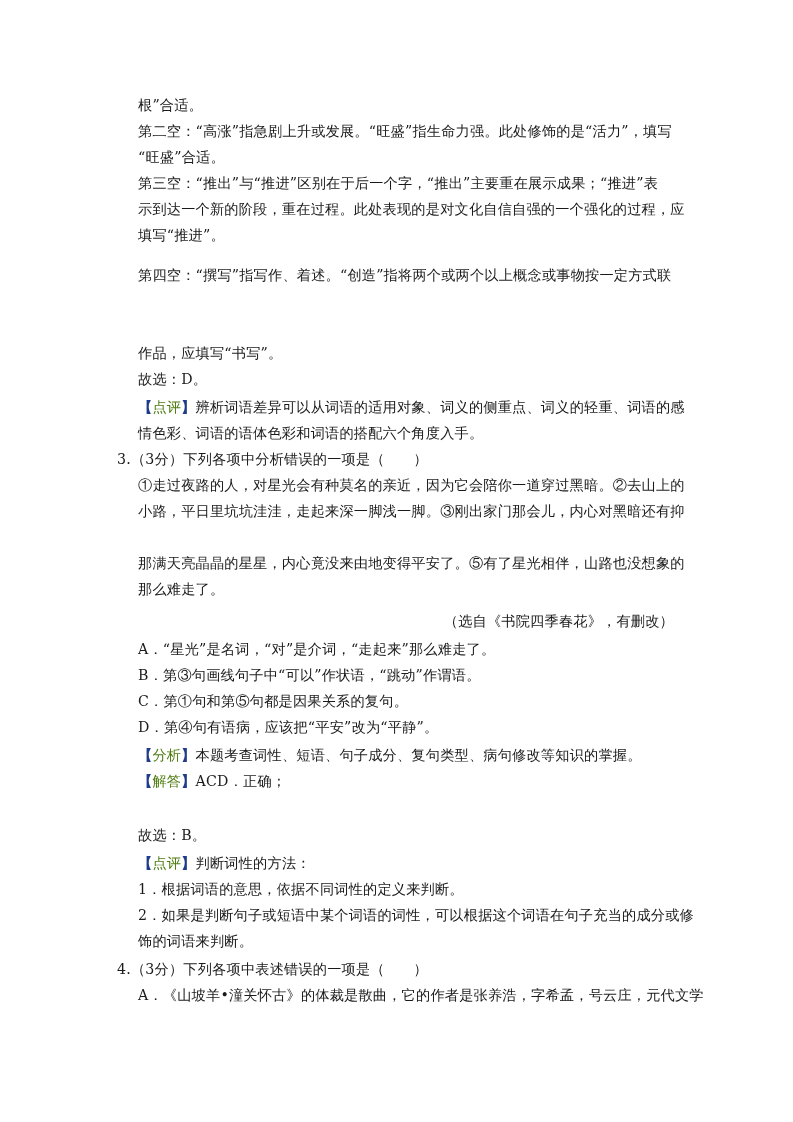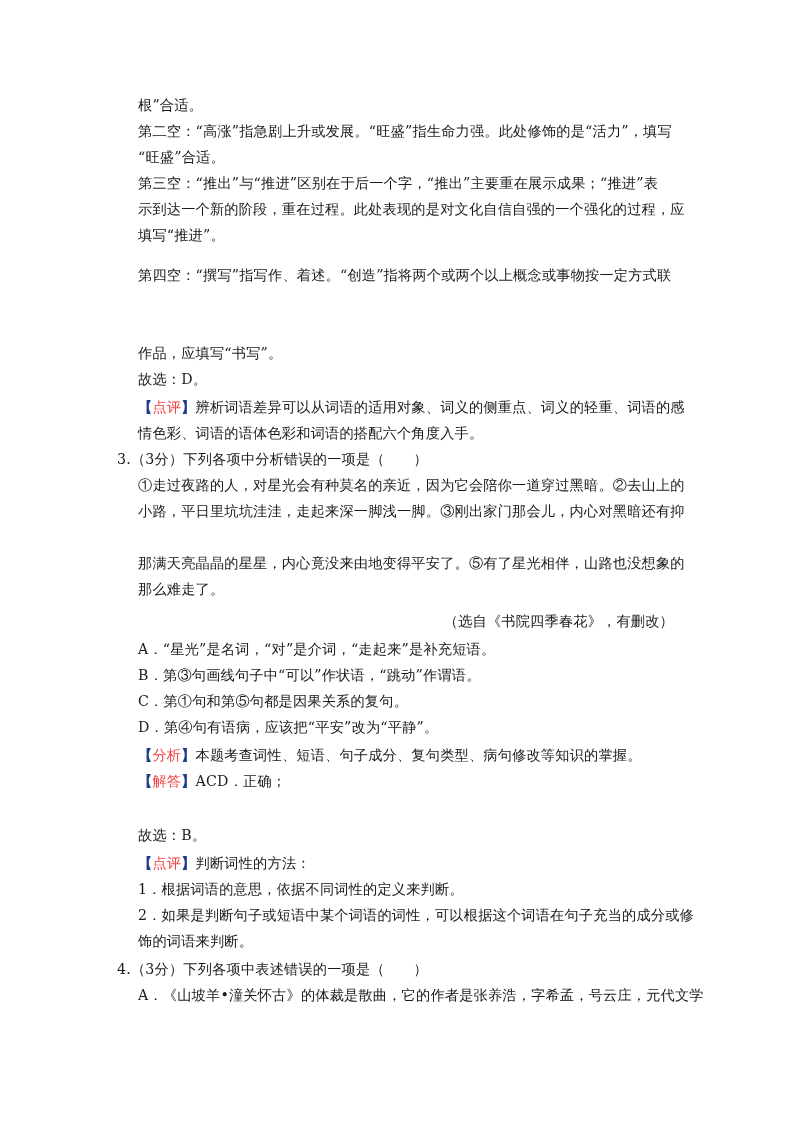--- a/index.html
+++ b/index.html
@@ -3,21 +3,21 @@
 <meta charset="utf-8">
 <style>
   html, body { margin: 0; padding: 0; background: #ffffff; }
   body { width: 793px; height: 1122px; position: relative; overflow: hidden;
          font-family: "DejaVu Serif", "Liberation Serif", serif; color: #1a1a1a; }
   .page { position: absolute; left: 0; top: 0; width: 793px; height: 1122px; }
   .line { position: absolute; font-size: 14.2px; line-height: 18px; white-space: nowrap; letter-spacing: 0.2px; }
   .ind { left: 138px; }
   .q { left: 117px; }
   .right { right: 119px; }
-  .tag { color: #ef4444; }
+  .tag { color: #4d7c0f; }
   .br { color: #1f3c88; font-weight: bold; }
   .ul { text-decoration: underline; text-underline-offset: 3px; }
 </style>
 </head>
 <body>
 
 <div class="page">
 
   <div class="line ind" style="top:96px">根”合适。</div>
   <div class="line ind" style="top:122px">第二空：“高涨”指急剧上升或发展。“旺盛”指生命力强。此处修饰的是“活力”，填写</div>
@@ -34,21 +34,21 @@
   </div>
   <div class="line ind" style="top:424px">情色彩、词语的语体色彩和词语的搭配六个角度入手。</div>
 
   <div class="line q" style="top:450px">3.（3分）下列各项中分析错误的一项是（　　）</div>
   <div class="line ind" style="top:476px">①走过夜路的人，对星光会有种莫名的亲近，因为它会陪你一道穿过黑暗。②去山上的</div>
   <div class="line ind" style="top:502px">小路，平日里坑坑洼洼，走起来深一脚浅一脚。③刚出家门那会儿，内心对黑暗还有抑</div>
   <div class="line ind" style="top:554px">那满天亮晶晶的星星，内心竟没来由地变得平安了。⑤有了星光相伴，山路也没想象的</div>
   <div class="line ind" style="top:580px">那么难走了。</div>
   <div class="line right" style="top:612px">（选自《书院四季春花》，有删改）</div>
 
-  <div class="line ind" style="top:640px">A．“星光”是名词，“对”是介词，“走起来”是补充短语。</div>
+  <div class="line ind" style="top:640px">A．“星光”是名词，“对”是介词，“走起来”那么难走了。</div>
   <div class="line ind" style="top:666px">B．第③句画线句子中“可以”作状语，“跳动”作谓语。</div>
   <div class="line ind" style="top:692px">C．第①句和第⑤句都是因果关系的复句。</div>
   <div class="line ind" style="top:718px">D．第④句有语病，应该把“平安”改为“平静”。</div>
 
   <div class="line ind" style="top:746px">
     <span class="br">【</span><span class="tag">分析</span><span class="br">】</span><span>本题考查词性、短语、句子成分、复句类型、病句修改等知识的掌握。</span>
   </div>
   <div class="line ind" style="top:772px">
     <span class="br">【</span><span class="tag">解答</span><span class="br">】</span><span>ACD．正确；</span>
   </div>

